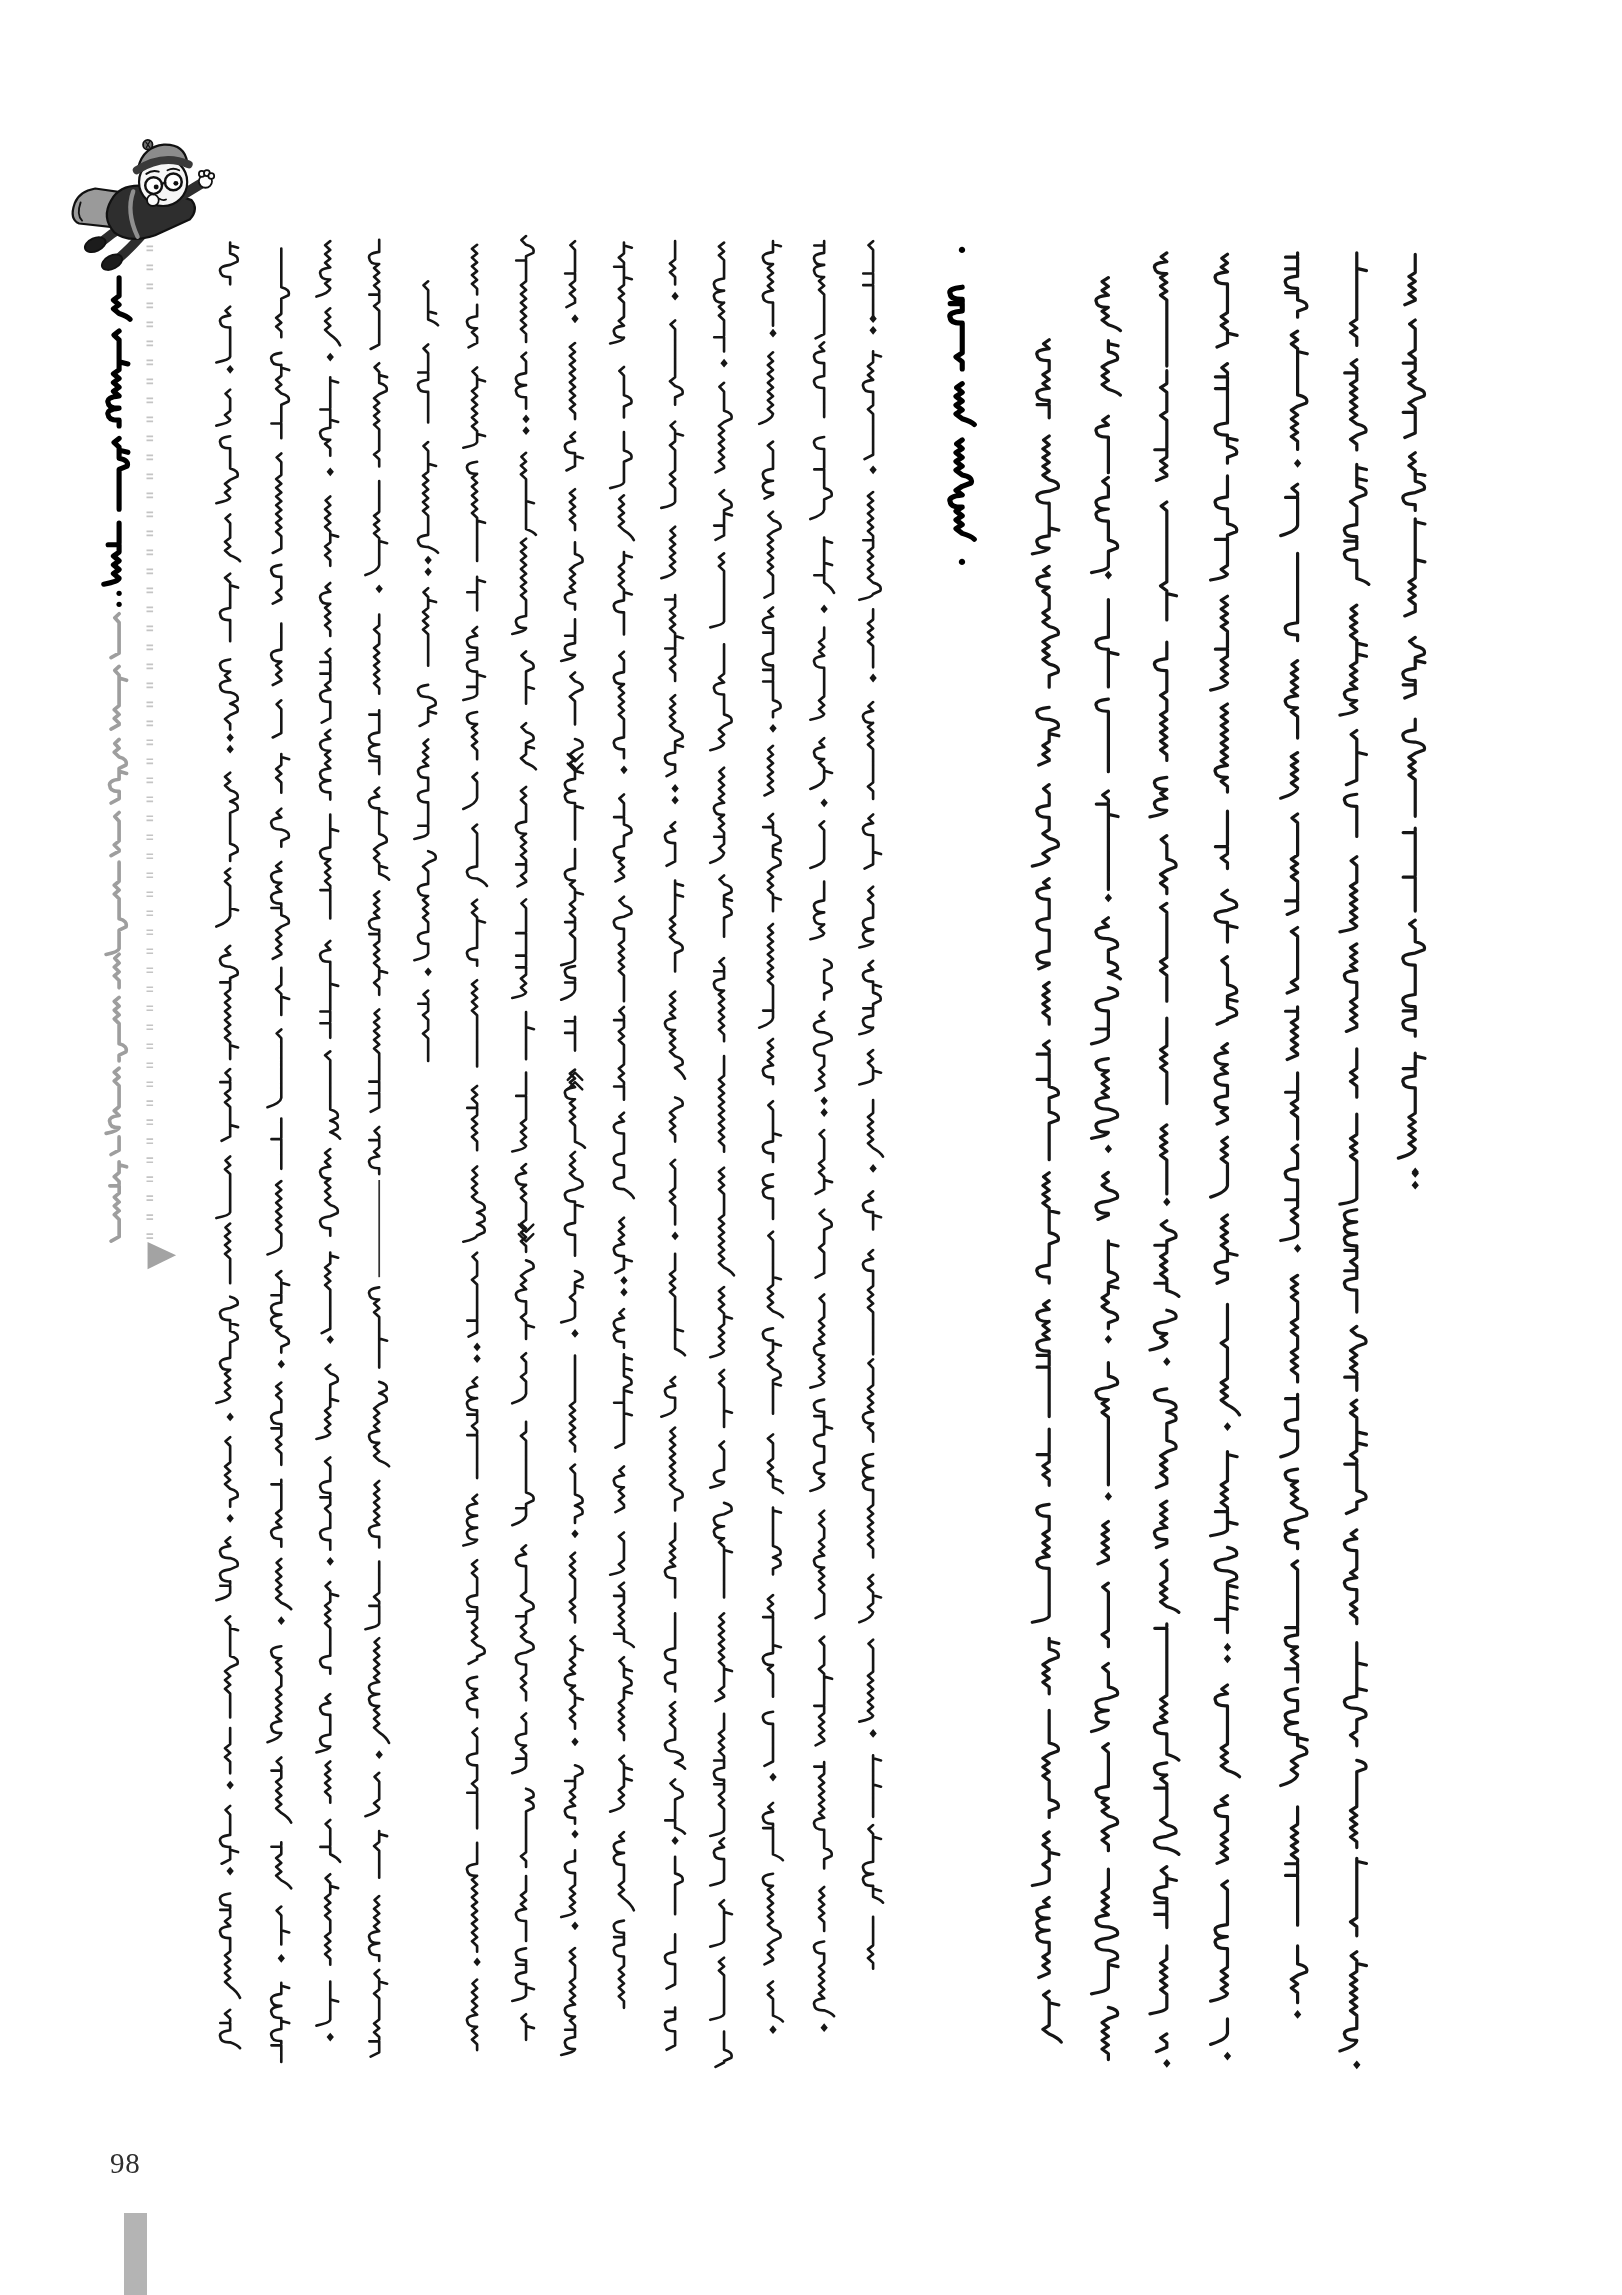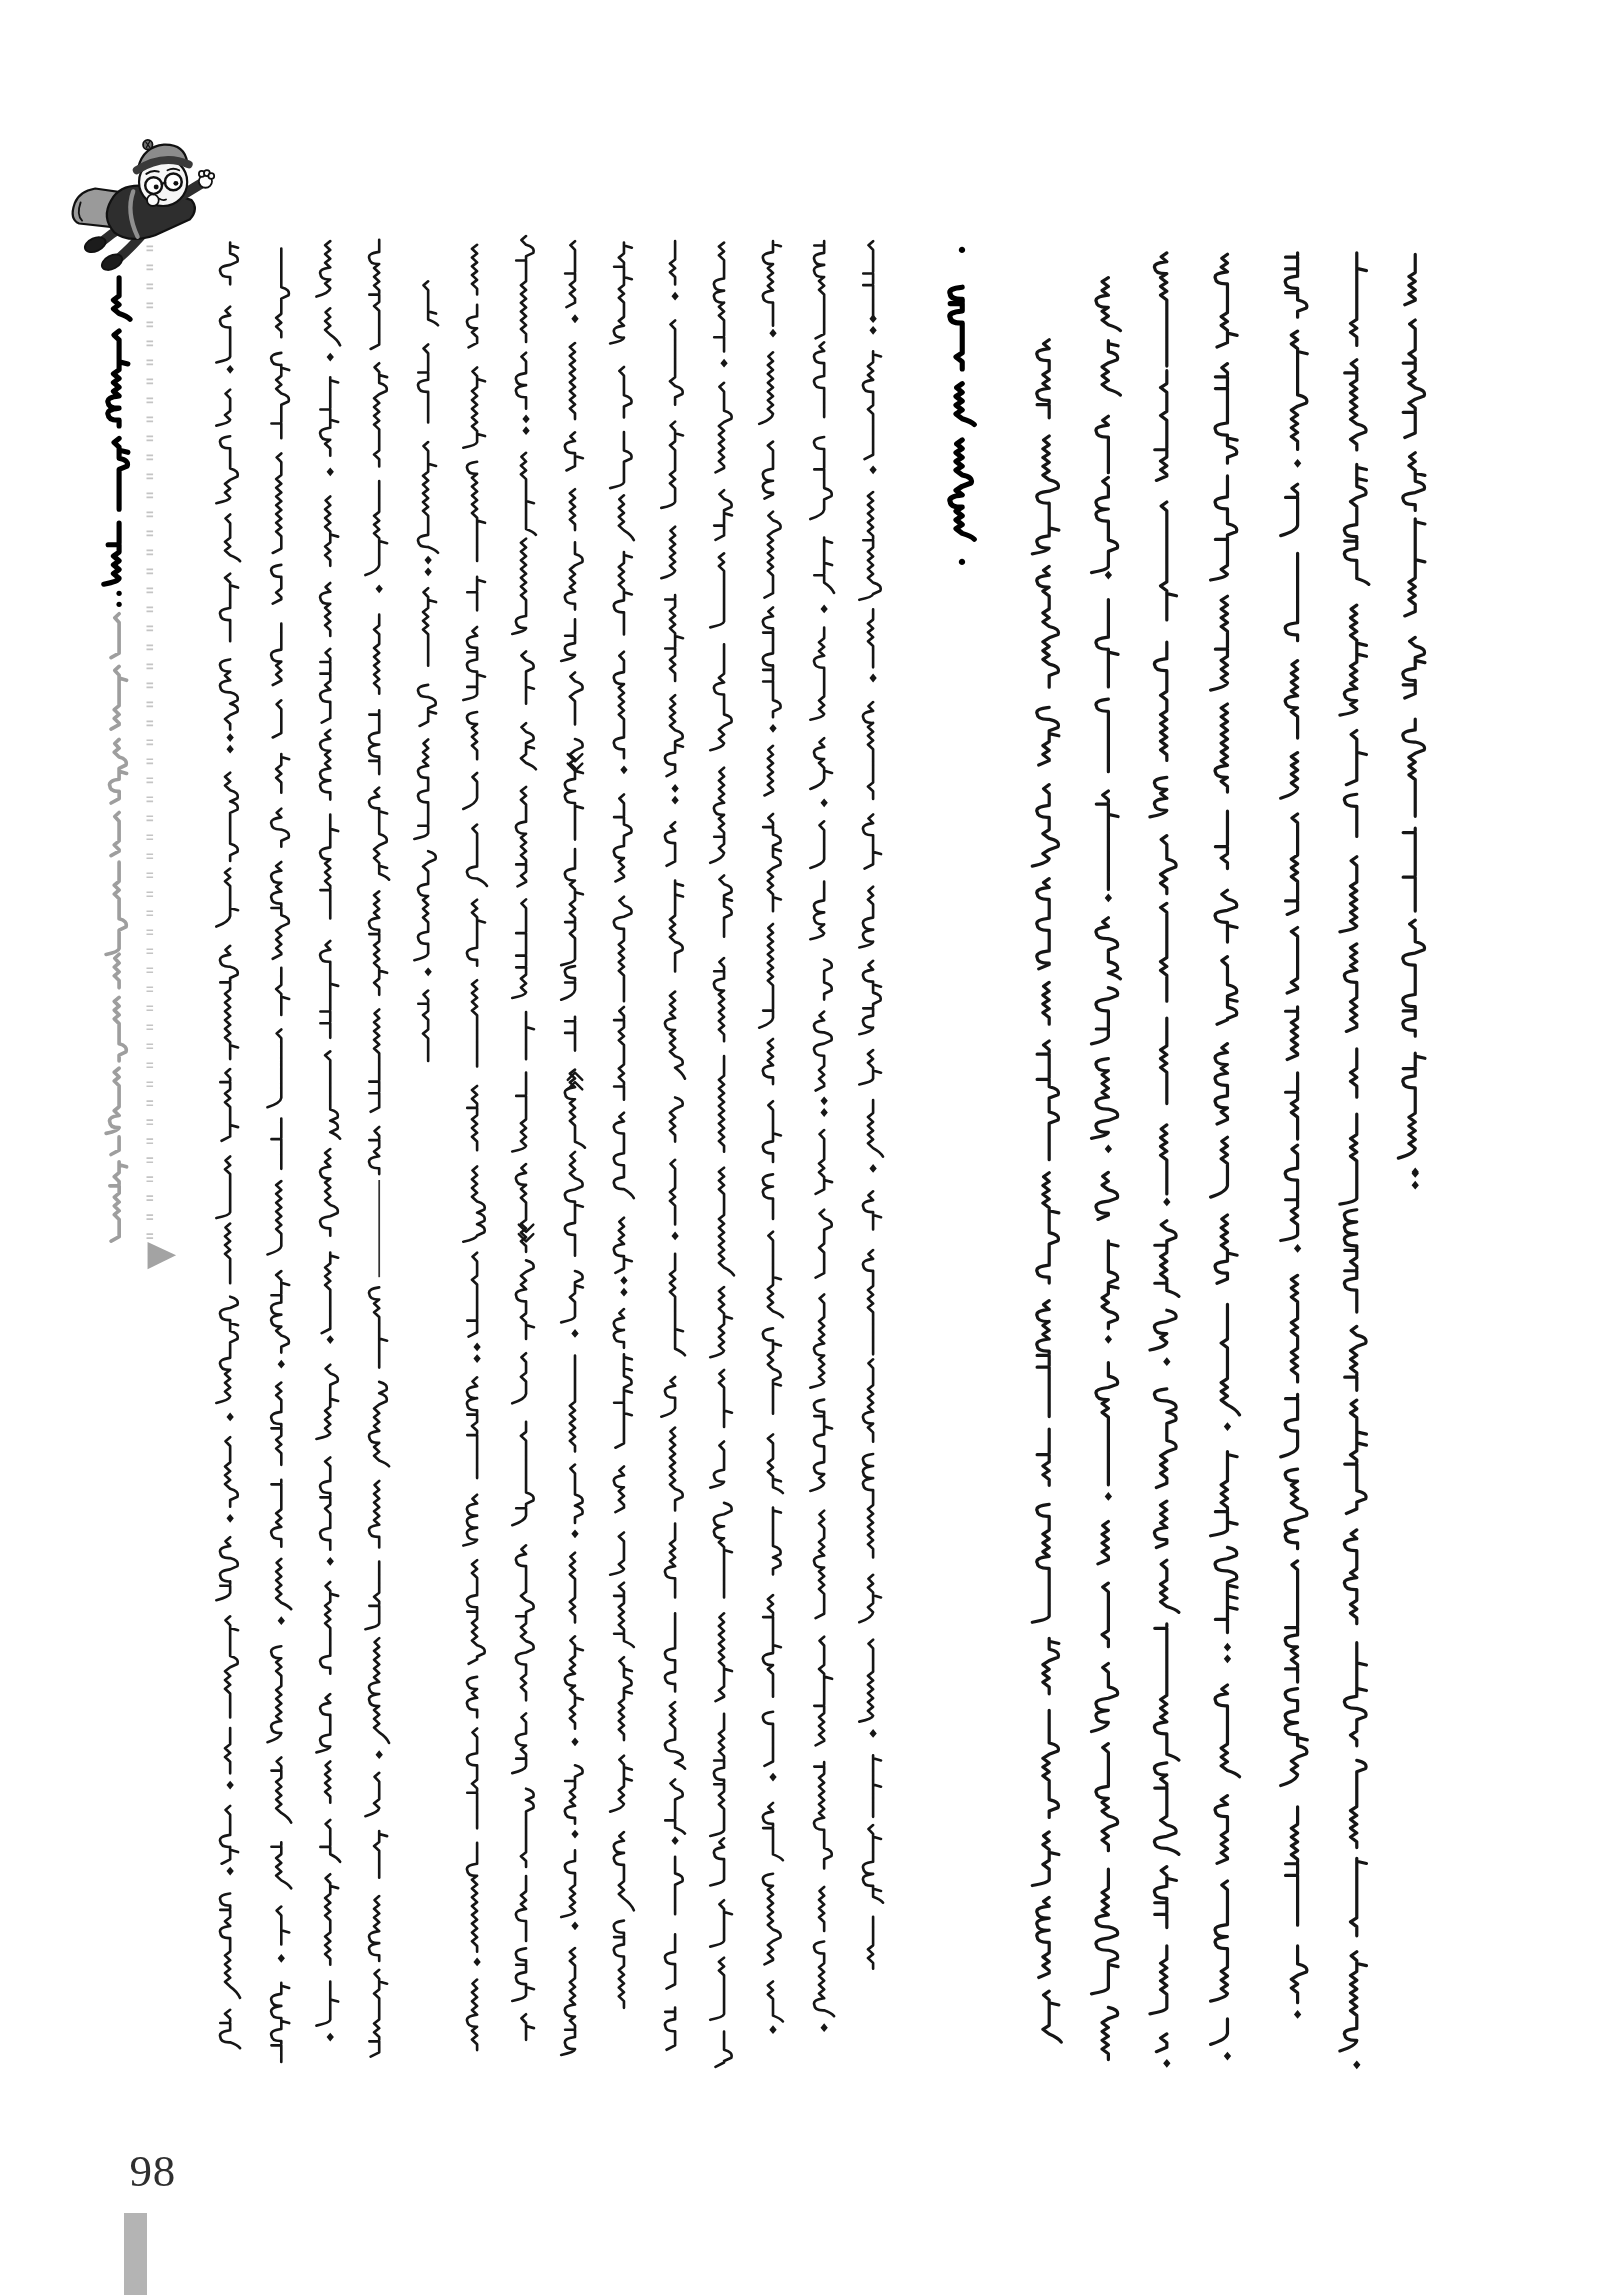--- a/index.html
+++ b/index.html
@@ -14,22 +14,22 @@
   .mascot{position:absolute;left:66px;top:133px;width:157px;height:146px;}
   .bullet{
     position:absolute;
     transform:translate(-50%,-50%);
     font-family:"DejaVu Sans", sans-serif;
     font-size:22px;color:#000;line-height:1;
   }
   .page-number{
     position:absolute;left:110px;top:2149px;width:66px;
     font-family:"Liberation Serif", serif;
-    font-size:45px;font-weight:400;color:#2f2f2f;
-    text-align:right;letter-spacing:0.7px;line-height:1;
+    font-size:29px;font-weight:400;color:#2f2f2f;
+    text-align:left;letter-spacing:0.7px;line-height:1;
   }
   .footer-bar{position:absolute;}
 </style>
 </head>
 <body>
 
 <div class="page">
 
   <svg class="art" id="art" viewBox="0 0 2220 3141">
       <g>

